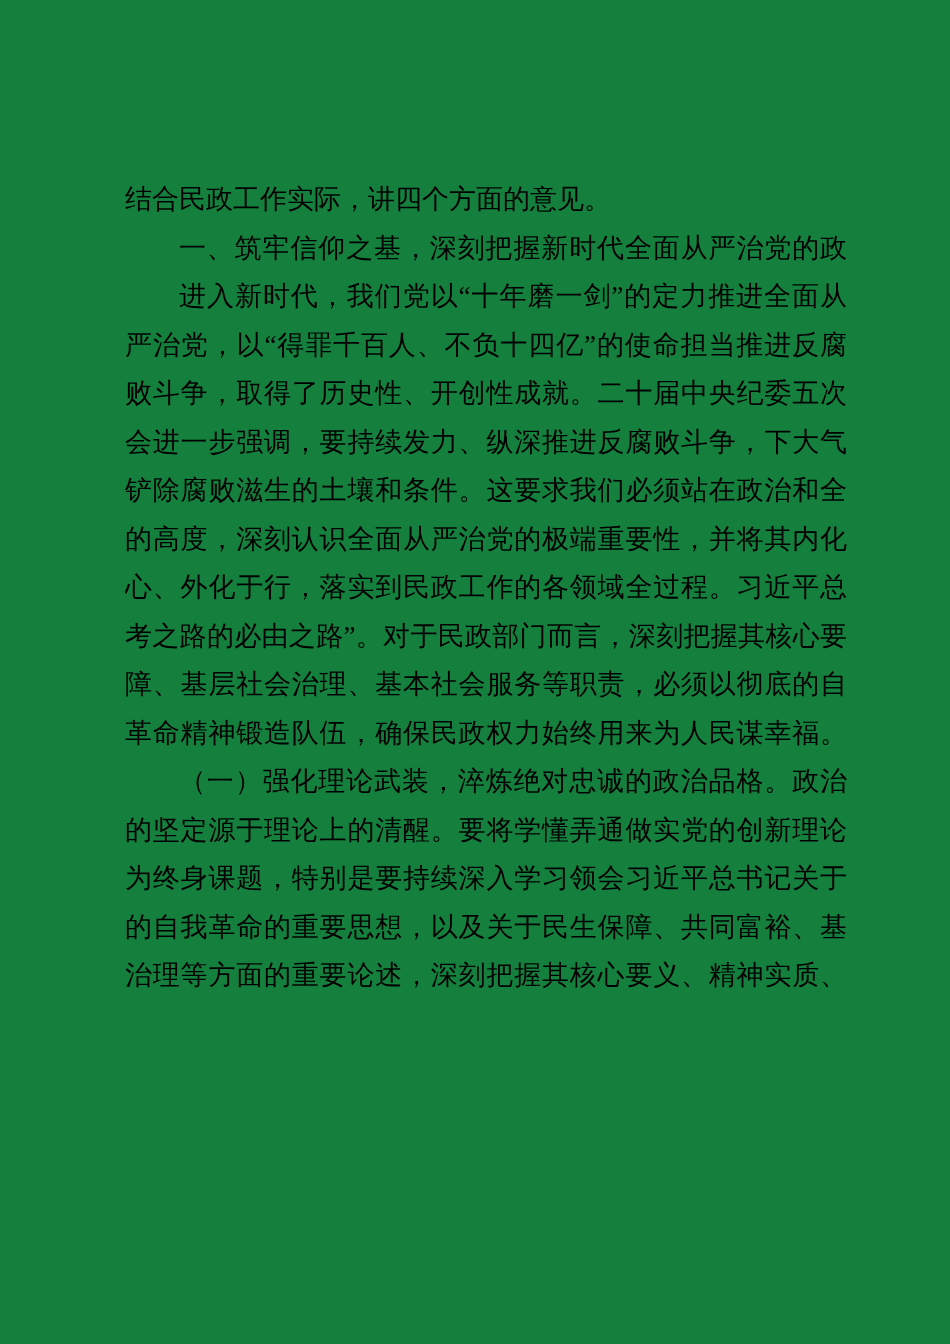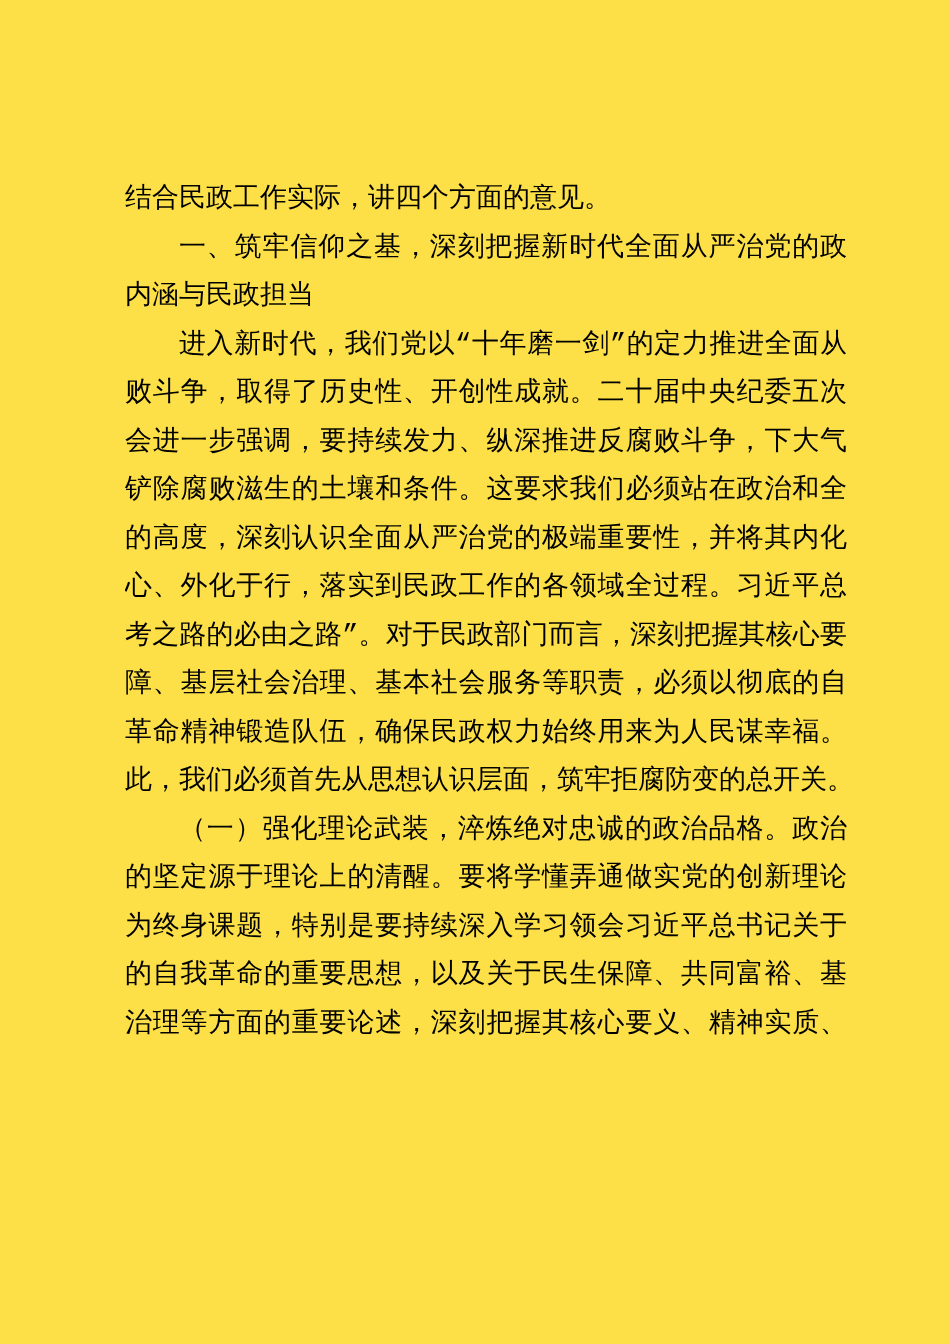--- a/index.html
+++ b/index.html
@@ -4,23 +4,23 @@
 <style>
   html, body {
     margin: 0;
     padding: 0;
     background: #ffffff;
   }
   .page {
     position: relative;
     width: 950px;
     height: 1344px;
-    background: #fde047;
+    background: #15803d;
     overflow: hidden;
-    font-family: Liberation Mono, monospace;
+    font-family: Liberation Serif, serif;
   }
   .doc-text {
     position: absolute;
     left: 125px;
     top: 175px;
     width: 722px;
     color: #000000;
     font-size: 27px;
     line-height: 48.5px;
     font-weight: 400;
@@ -44,30 +44,29 @@
     text-indent: 2em;
   }
 </style>
 </head>
 <body>
 
 <div class="page">
   <div class="doc-text">
     <div class="line">结合民政工作实际，讲四个方面的意见。</div>
     <div class="line indent fill">一、筑牢信仰之基，深刻把握新时代全面从严治党的政治</div>
-    <div class="line">内涵与民政担当</div>
     <div class="line indent fill">进入新时代，我们党以“十年磨一剑”的定力推进全面从</div>
+    <div class="line fill">严治党，以“得罪千百人、不负十四亿”的使命担当推进反腐</div>
     <div class="line fill">败斗争，取得了历史性、开创性成就。二十届中央纪委五次全</div>
     <div class="line fill">会进一步强调，要持续发力、纵深推进反腐败斗争，下大气力</div>
     <div class="line fill">铲除腐败滋生的土壤和条件。这要求我们必须站在政治和全局</div>
     <div class="line fill">的高度，深刻认识全面从严治党的极端重要性，并将其内化于</div>
     <div class="line fill">心、外化于行，落实到民政工作的各领域全过程。习近平总书</div>
     <div class="line fill">考之路的必由之路”。对于民政部门而言，深刻把握其核心要义</div>
     <div class="line fill">障、基层社会治理、基本社会服务等职责，必须以彻底的自我</div>
     <div class="line fill">革命精神锻造队伍，确保民政权力始终用来为人民谋幸福。因</div>
-    <div class="line">此，我们必须首先从思想认识层面，筑牢拒腐防变的总开关。</div>
     <div class="line indent fill">（一）强化理论武装，淬炼绝对忠诚的政治品格。政治上</div>
     <div class="line fill">的坚定源于理论上的清醒。要将学懂弄通做实党的创新理论作</div>
     <div class="line fill">为终身课题，特别是要持续深入学习领会习近平总书记关于党</div>
     <div class="line fill">的自我革命的重要思想，以及关于民生保障、共同富裕、基层</div>
     <div class="line fill">治理等方面的重要论述，深刻把握其核心要义、精神实质、丰</div>
   </div>
 </div>
 
 </body></html>

